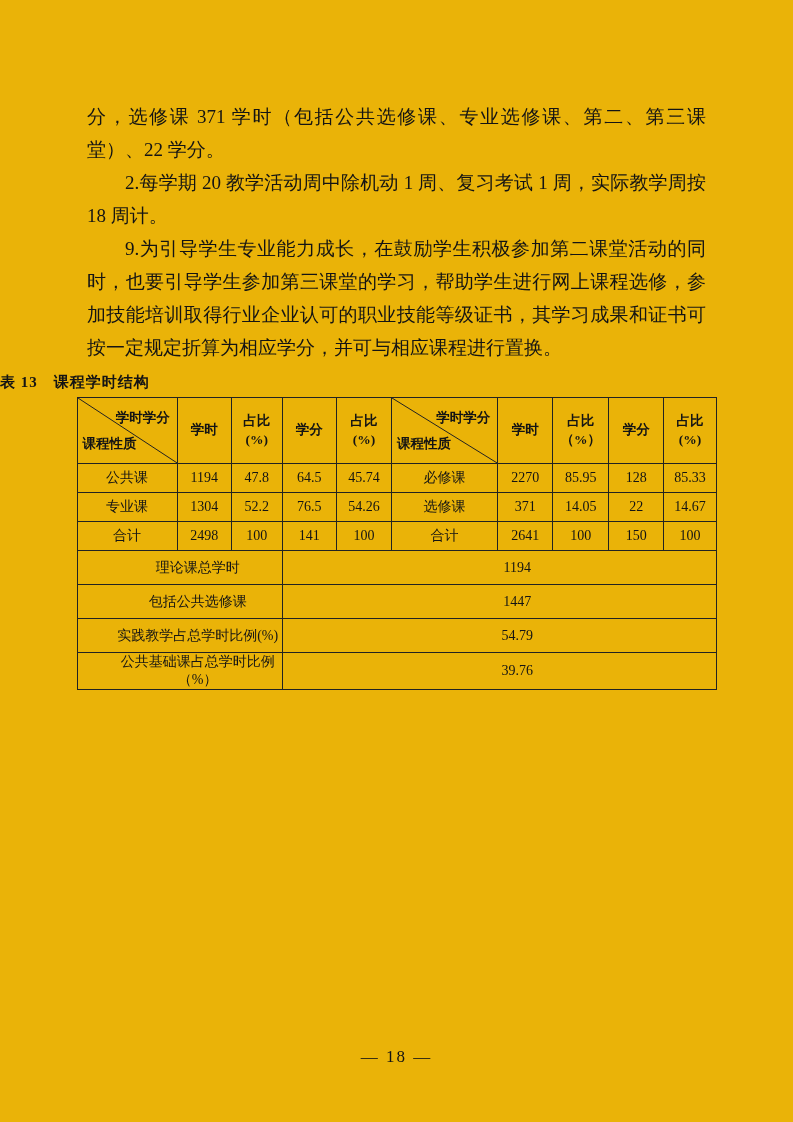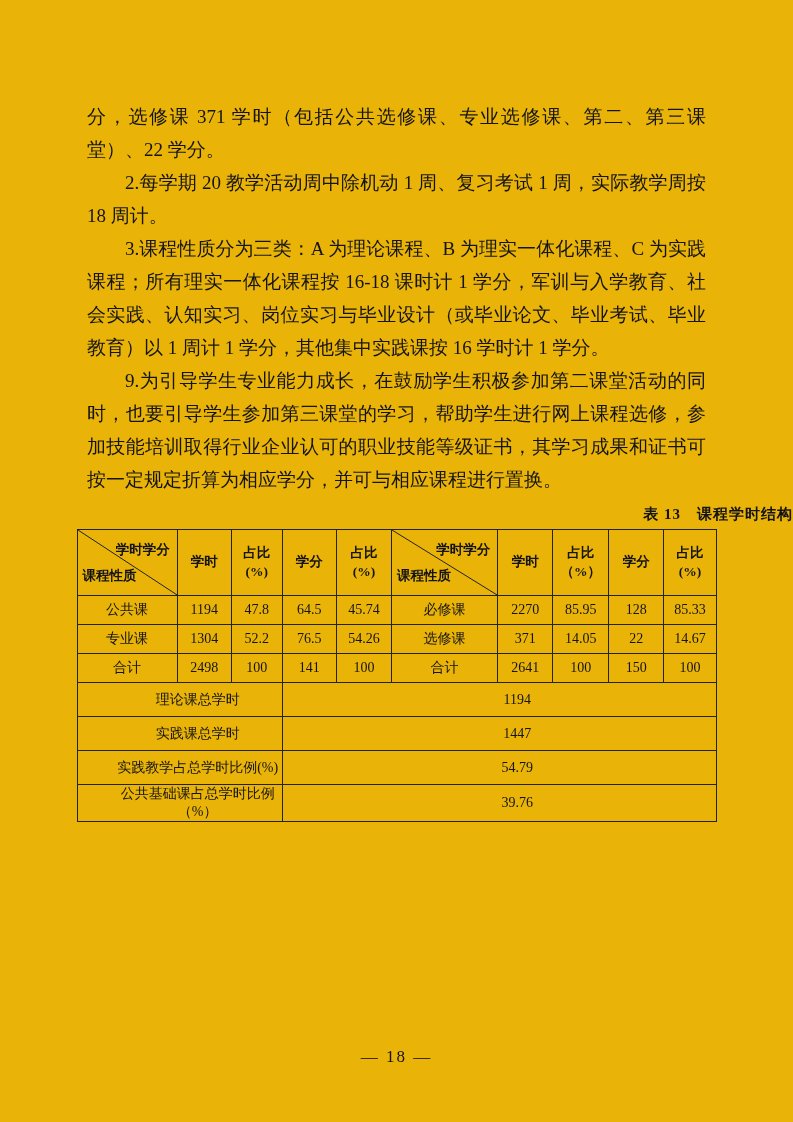--- a/index.html
+++ b/index.html
@@ -16,21 +16,21 @@
   .para {
     margin:0;
     font-size:19px;
     line-height:33px;
     text-align:justify;
     text-indent:2em;
   }
   .para.no-indent { text-indent:0; }
 
   .table-title {
-    text-align:right;
+    text-align:left;
     font-weight:bold;
     font-size:15px;
     margin-top:9px;
     margin-bottom:5px;
     letter-spacing:1px;
   }
 
   table.course-table {
     width:640px;
     margin:0 auto;
@@ -71,21 +71,20 @@
   }
 </style>
 </head>
 <body>
 
 <div class="page">
 
   <div class="body-text">
     <p class="para no-indent">分，选修课 371 学时（包括公共选修课、专业选修课、第二、第三课堂）、22 学分。</p>
     <p class="para">2.每学期 20 教学活动周中除机动 1 周、复习考试 1 周，实际教学周按 18 周计。</p>
-    <p class="para">3.课程性质分为三类：A 为理论课程、B 为理实一体化课程、C 为实践课程；所有理实一体化课程按 16-18 课时计 1 学分，军训与入学教育、社会实践、认知实习、岗位实习与毕业设计（或毕业论文、毕业考试、毕业教育）以 1 周计 1 学分，其他集中实践课按 16 学时计 1 学分。</p>
     <p class="para">9.为引导学生专业能力成长，在鼓励学生积极参加第二课堂活动的同时，也要引导学生参加第三课堂的学习，帮助学生进行网上课程选修，参加技能培训取得行业企业认可的职业技能等级证书，其学习成果和证书可按一定规定折算为相应学分，并可与相应课程进行置换。</p>
   </div>
 
   <div class="table-title">表 13　课程学时结构</div>
 
   <table class="course-table">
     <colgroup>
       <col style="width:100px">
         <col style="width:54px">
         <col style="width:51px">
@@ -173,21 +172,21 @@
       <td>100</td>
       <td>150</td>
       <td>100</td>
     </tr>
 
     <tr class="summary-row">
       <td colspan="3">理论课总学时</td>
       <td colspan="7">1194</td>
     </tr>
     <tr class="summary-row">
-      <td colspan="3">实践课总学时</td>
+      <td colspan="3">包括公共选修课</td>
       <td colspan="7">1447</td>
     </tr>
     <tr class="summary-row">
       <td colspan="3">实践教学占总学时比例(%)</td>
       <td colspan="7">54.79</td>
     </tr>
     <tr class="summary-row">
       <td colspan="3">公共基础课占总学时比例（%）</td>
       <td colspan="7">39.76</td>
     </tr>

